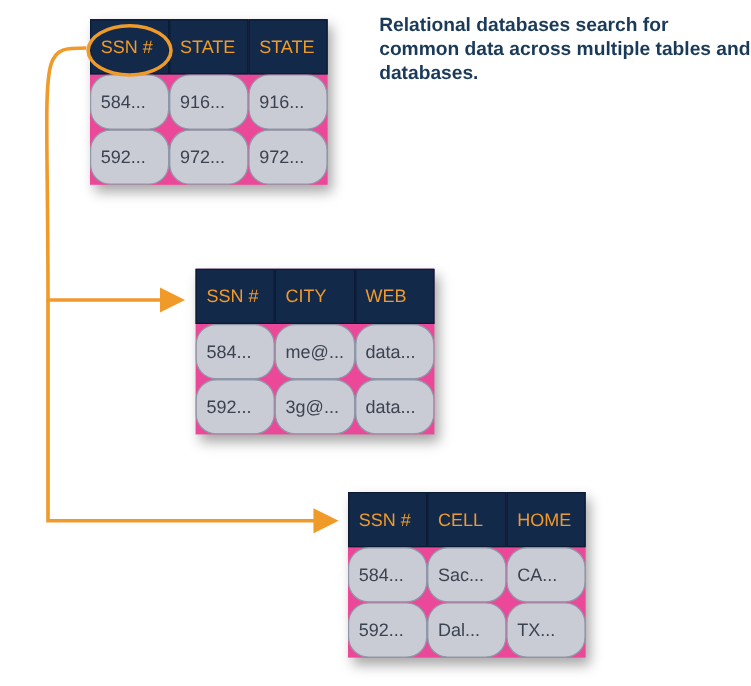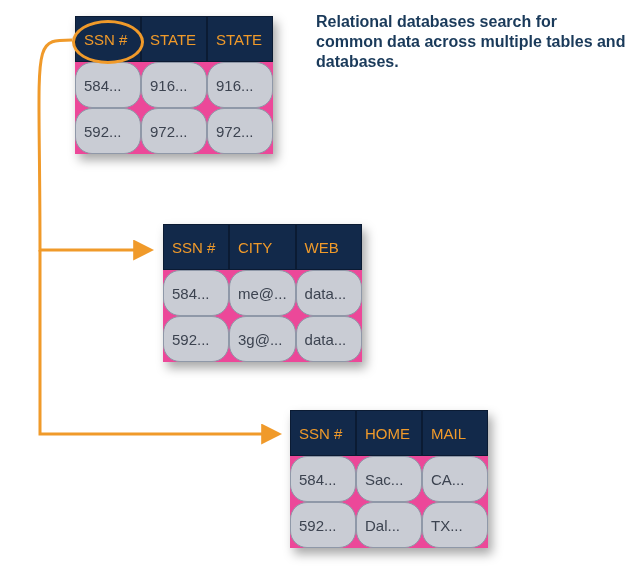--- a/index.html
+++ b/index.html
@@ -102,22 +102,22 @@
     <td>3g@...</td>
     <td>data...</td>
   </tr>
 </tbody>
   </table>
 
 <table class="tbl" style="left:290px;top:410px">
   <tbody>
       <tr>
     <th>SSN #</th>
+    <th>CELL</th>
     <th>HOME</th>
-    <th>MAIL</th>
   </tr>
   <tr>
     <td>584...</td>
     <td>Sac...</td>
     <td>CA...</td>
   </tr>
   <tr>
     <td>592...</td>
     <td>Dal...</td>
     <td>TX...</td>

